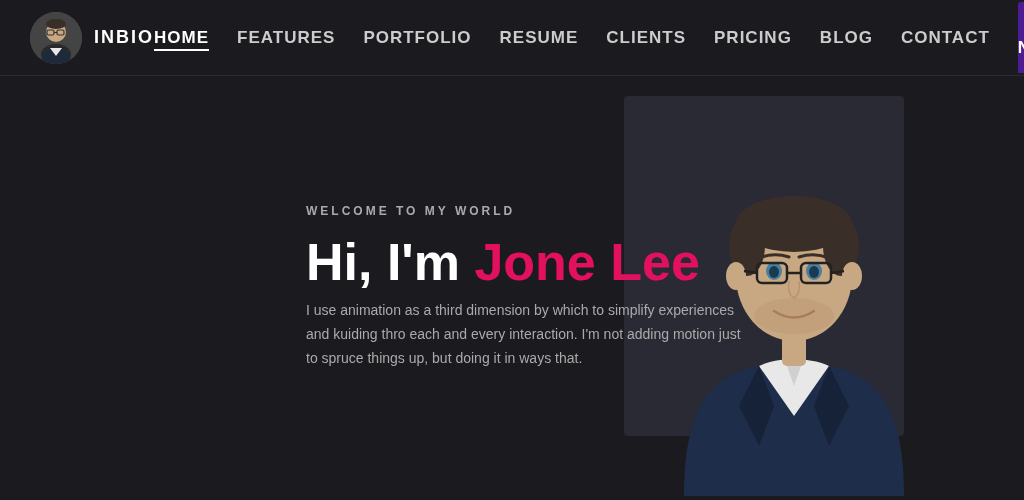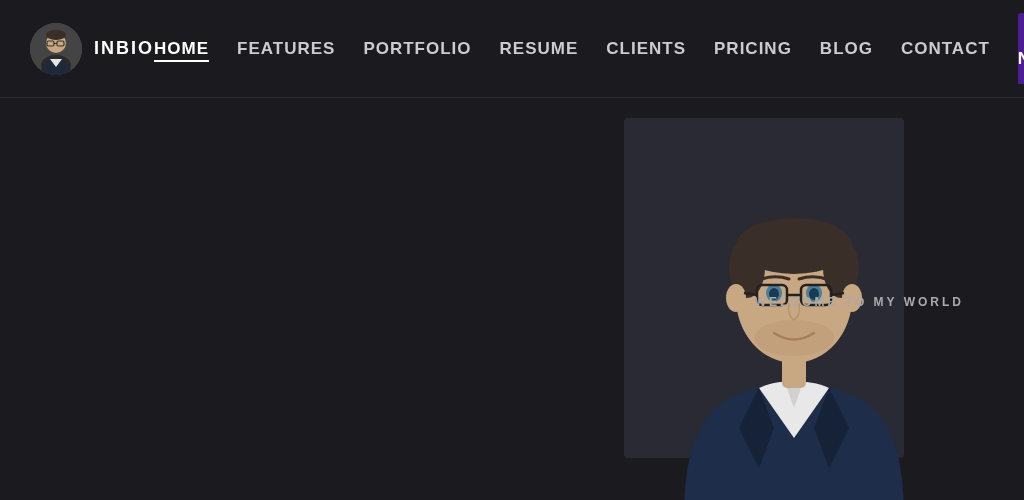--- a/index.html
+++ b/index.html
@@ -12,21 +12,21 @@
       background-color: #1a1a1f;
       color: #ffffff;
     }
 
     
     .navbar {
       display: flex;
       align-items: center;
       justify-content: space-between;
       padding: 0 30px;
-      height: 98px;
+      height: 76px;
       background-color: #1a1a1f;
       border-bottom: 1px solid #2a2a2f;
     }
 
     .navbar-brand {
       display: flex;
       align-items: center;
       gap: 12px;
     }
 
@@ -84,21 +84,21 @@
       padding: 16px 18px;
       border-radius: 3px;
       font-weight: 700 !important;
       letter-spacing: 1px;
     }
 
     
     .hero {
       display: flex;
       align-items: center;
-      justify-content: flex-end;
+      justify-content: center;
       padding: 0 60px 0 88px;
       height: calc(500px - 77px);
       position: relative;
       overflow: hidden;
     }
 
     .hero-left {
       max-width: 520px;
       z-index: 2;
     }
@@ -238,22 +238,26 @@
     <li>
       <a href="#" class="btn-buy-now">BUY NOW</a>
     </li>
   </ul>
 </nav>
 
 <section class="hero">
   <div class="hero-left">
     <p class="hero-subtitle">WELCOME TO MY WORLD</p>
 
-
-
+    <div class="hero-title">
+      <span>Hi, I'm </span><span class="highlight">Jone Lee</span>
+    </div>
+
+
+    <p class="hero-desc">I use animation as a third dimension by which to simplify experiences and kuiding thro each and every interaction. I'm not adding motion just to spruce things up, but doing it in ways that.</p>
   </div>
 
   <div class="hero-right">
     <div class="person-bg-box"></div>
     <div class="person-svg-wrapper">
       <svg viewBox="0 0 380 420" xmlns="http://www.w3.org/2000/svg" width="380" height="420">
 
         <rect x="40" y="30" width="260" height="320" rx="4" fill="#2a2a35"></rect>
 
         <path d="M80 420 C80 310 120 290 190 285 C260 290 300 310 300 420Z" fill="#1e2d4a"></path>

